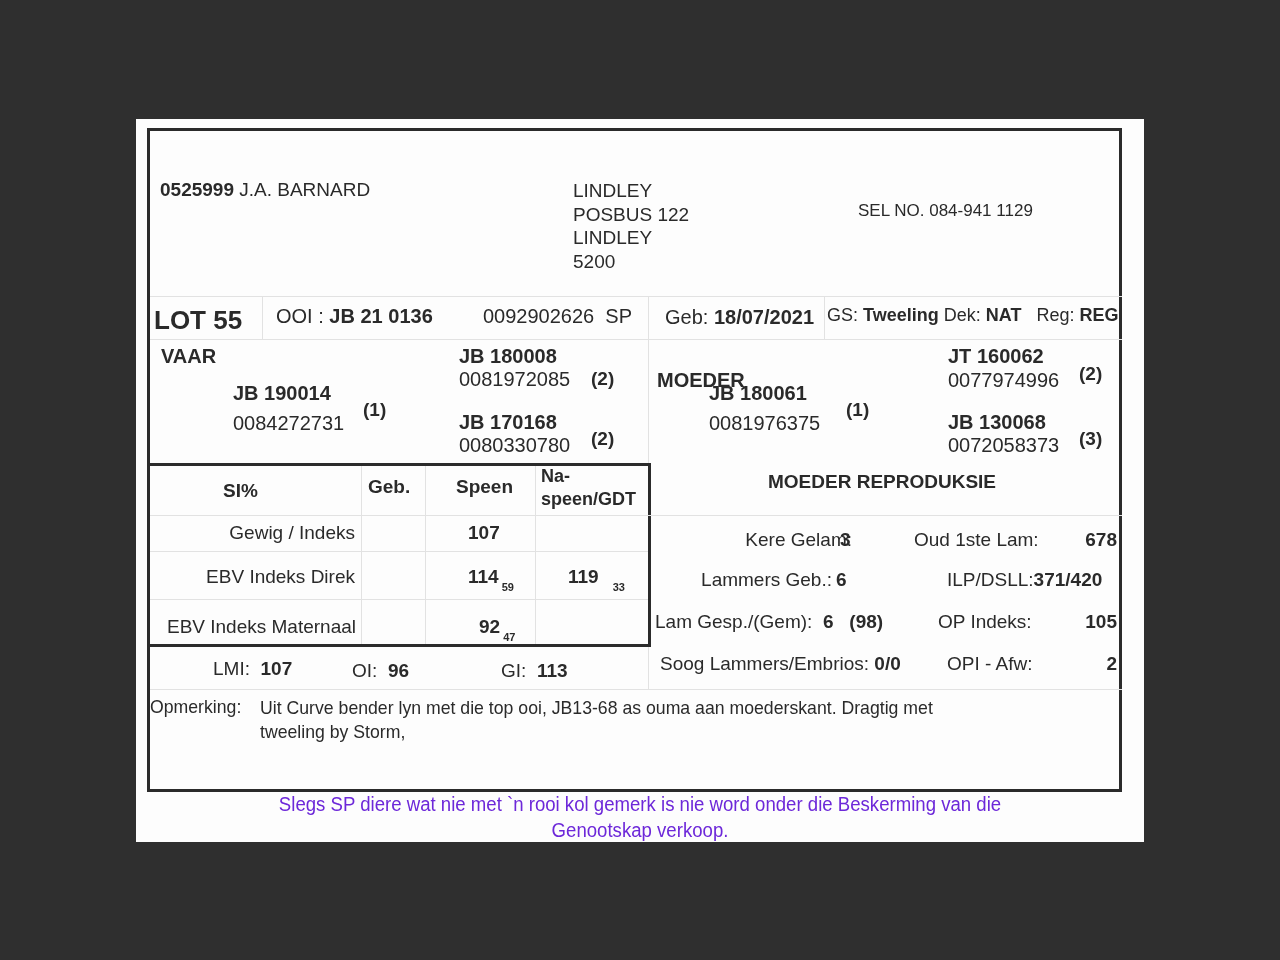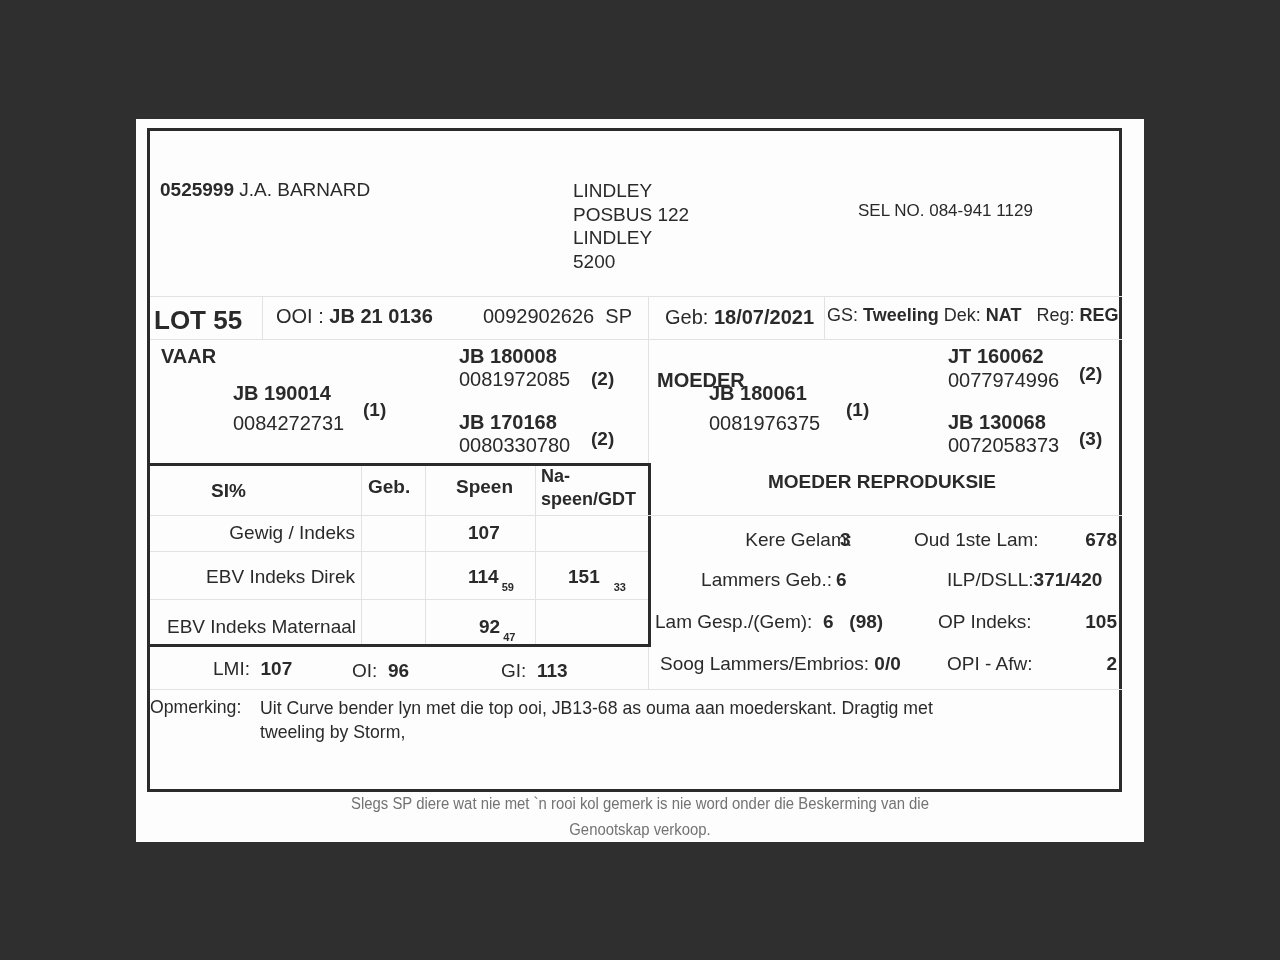--- a/index.html
+++ b/index.html
@@ -20,21 +20,21 @@
   .vline { position:absolute; width:1px; background:#e2e2e2; }
   .thick-h { position:absolute; height:3px; background:#2b2b2b; }
   .thick-v { position:absolute; width:3px; background:#2b2b2b; }
   .t20 { font-size:20px; }
   .t19 { font-size:19px; }
   .t18 { font-size:18px; }
   .t17 { font-size:17px; }
   .sub { font-size:11px; font-weight:bold; position:relative; top:8px; margin-left:3px; }
   .footer {
     position:absolute; left:0; width:1008px; top:672px; text-align:center;
-    color:#737373; font-size:16px; line-height:26px;
+    color:#6d28d9; font-size:20px; line-height:26px;
   }
 </style>
 </head>
 <body>
 
 <div class="card">
   <div class="frame"></div>
 
   <div class="abs t19" style="left:24px;top:60px;">
     <span class="b">0525999</span>
@@ -105,34 +105,34 @@
 
   <div class="hline" style="left:14px;width:972px;top:396px;"></div>
   <div class="hline" style="left:14px;width:498px;top:432px;"></div>
   <div class="hline" style="left:14px;width:498px;top:480px;"></div>
   <div class="vline" style="left:225px;top:347px;height:178px;"></div>
   <div class="vline" style="left:289px;top:347px;height:178px;"></div>
   <div class="vline" style="left:399px;top:347px;height:178px;"></div>
   <div class="hline" style="left:14px;width:972px;top:570px;"></div>
   <div class="vline" style="left:512px;top:528px;height:42px;"></div>
 
-  <div class="abs t19 b" style="left:75px;top:361px;text-align:right;">SI%</div>
+  <div class="abs t19 b" style="left:87px;top:361px;text-align:right;">SI%</div>
   <div class="abs t19 b" style="left:232px;top:357px;">Geb.</div>
   <div class="abs t19 b" style="left:320px;top:357px;">Speen</div>
   <div class="abs t18 b" style="left:405px;top:346px;line-height:23px;">
     <div>Na-</div>
     <div>speen/GDT</div>
   </div>
 
   <div class="abs t19" style="left:15px;width:204px;text-align:right;top:403px;">Gewig / Indeks</div>
   <div class="abs t19 b" style="left:332px;top:403px;">107</div>
 
   <div class="abs t19" style="left:15px;width:204px;text-align:right;top:447px;">EBV Indeks Direk</div>
   <div class="abs t19 b" style="left:332px;top:447px;"><span>114</span><span class="sub">59</span></div>
-  <div class="abs t19 b" style="left:432px;top:447px;"><span>151</span><span class="sub" style="margin-left:14px;">33</span></div>
+  <div class="abs t19 b" style="left:432px;top:447px;"><span>119</span><span class="sub" style="margin-left:14px;">33</span></div>
 
   <div class="abs t19" style="left:14px;width:206px;text-align:right;top:497px;">EBV Indeks Maternaal</div>
   <div class="abs t19 b" style="left:343px;top:497px;"><span>92</span><span class="sub">47</span></div>
 
   <div class="abs t19" style="left:77px;top:539px;">
     <span>LMI:</span>&nbsp;
     <span class="b">107</span>
   </div>
   <div class="abs t19" style="left:216px;top:541px;">
     <span>OI:</span>&nbsp;

